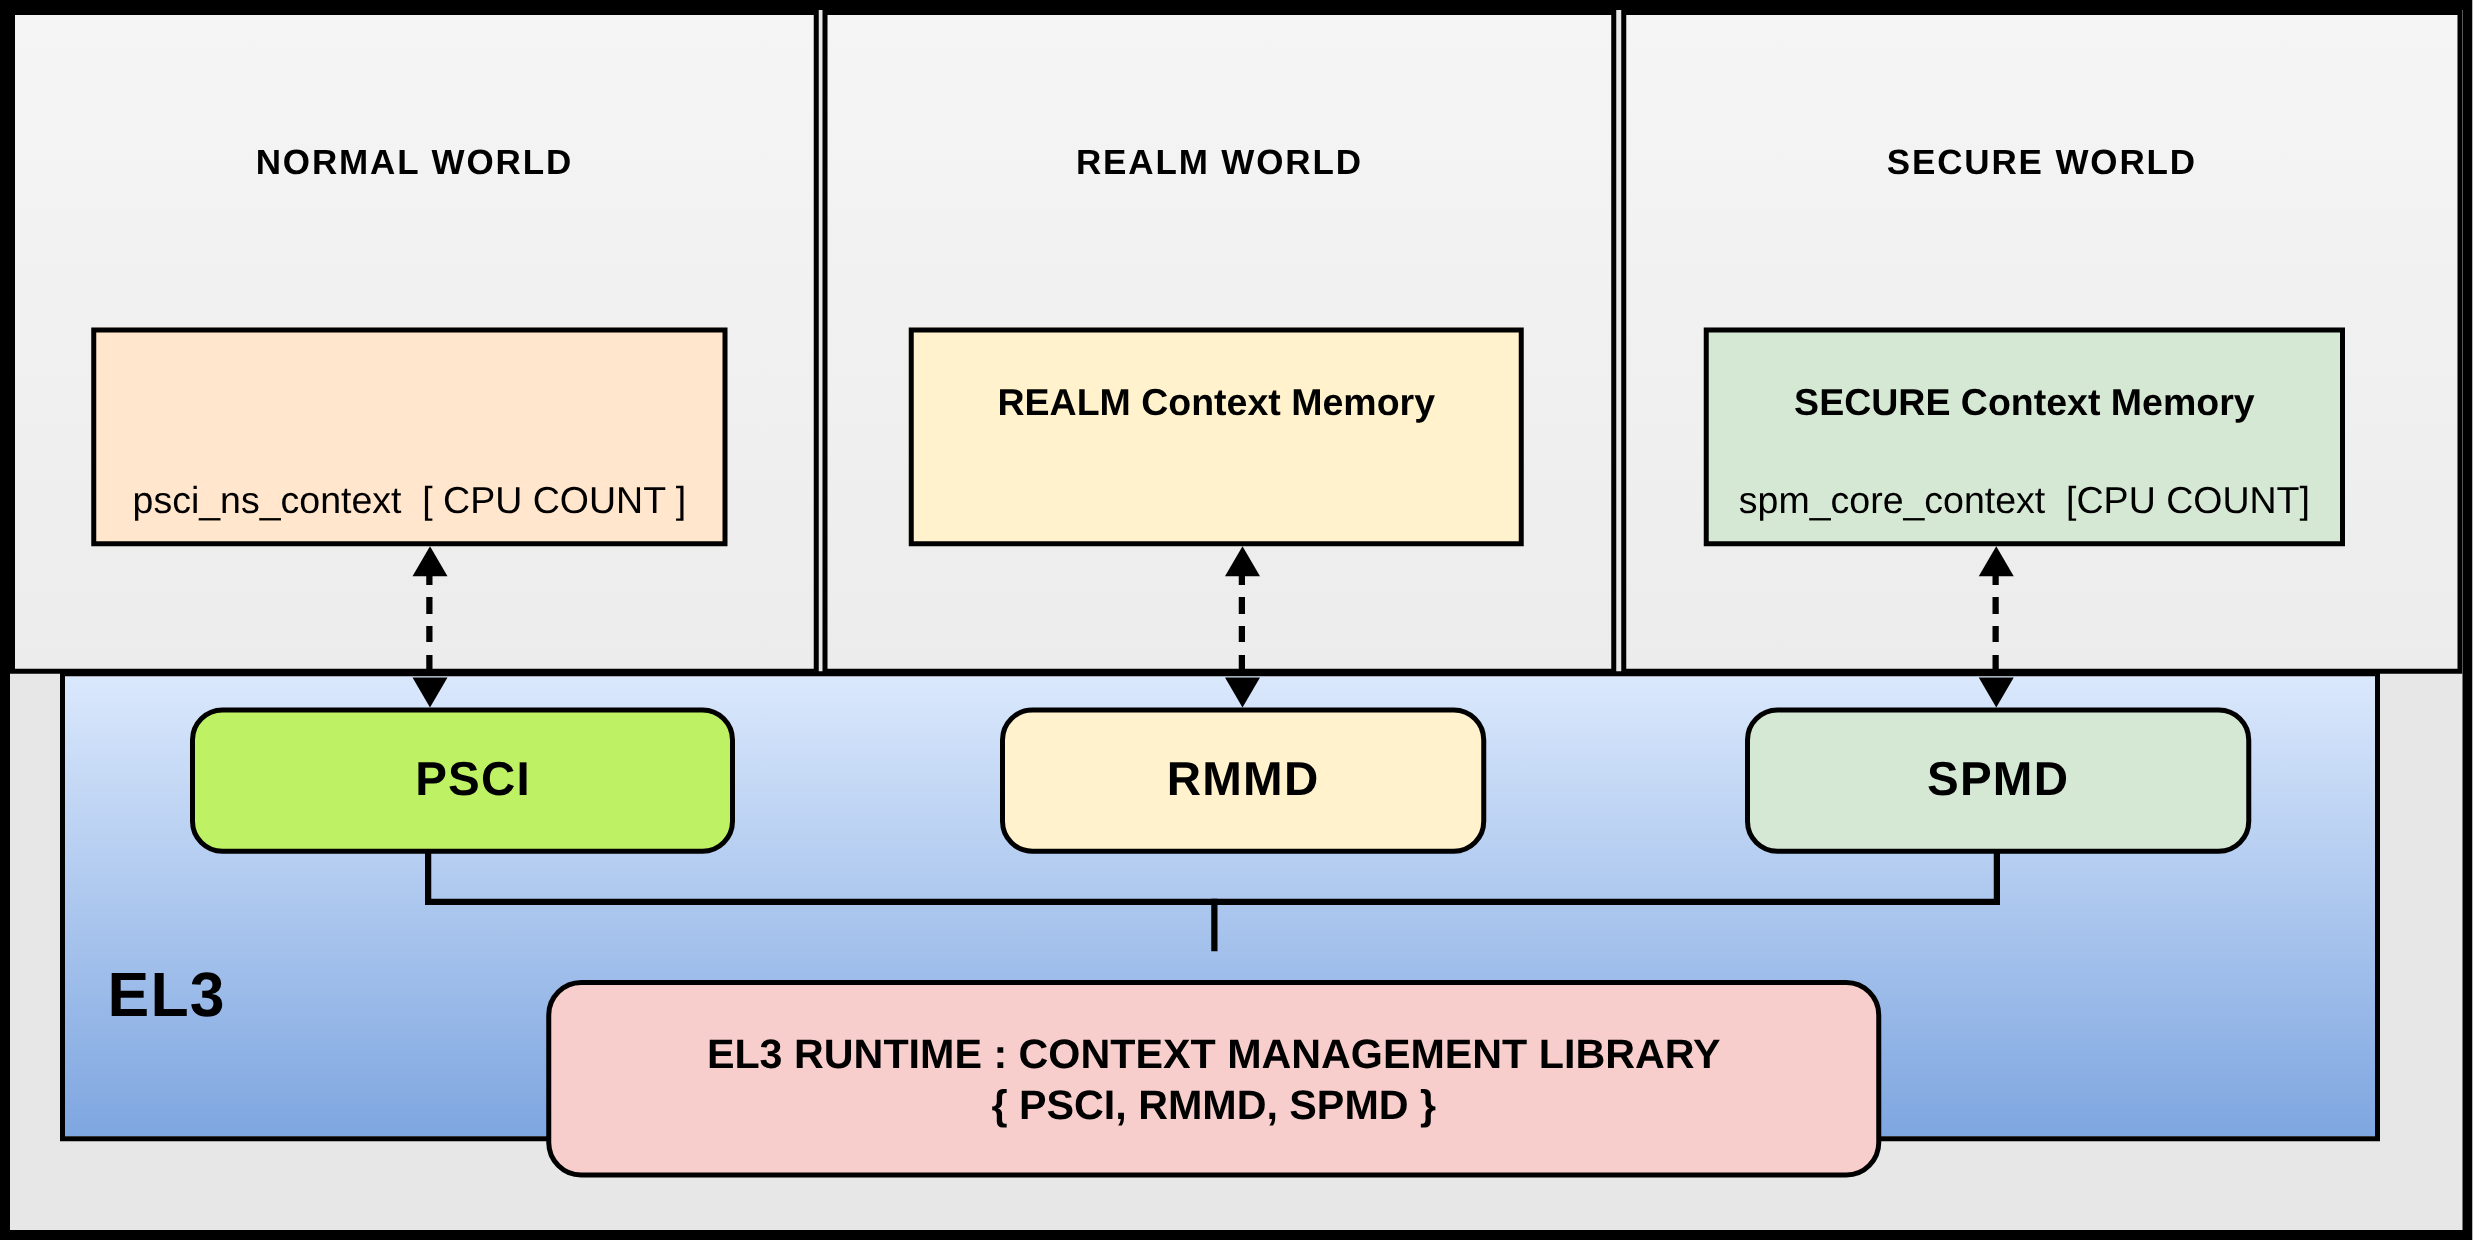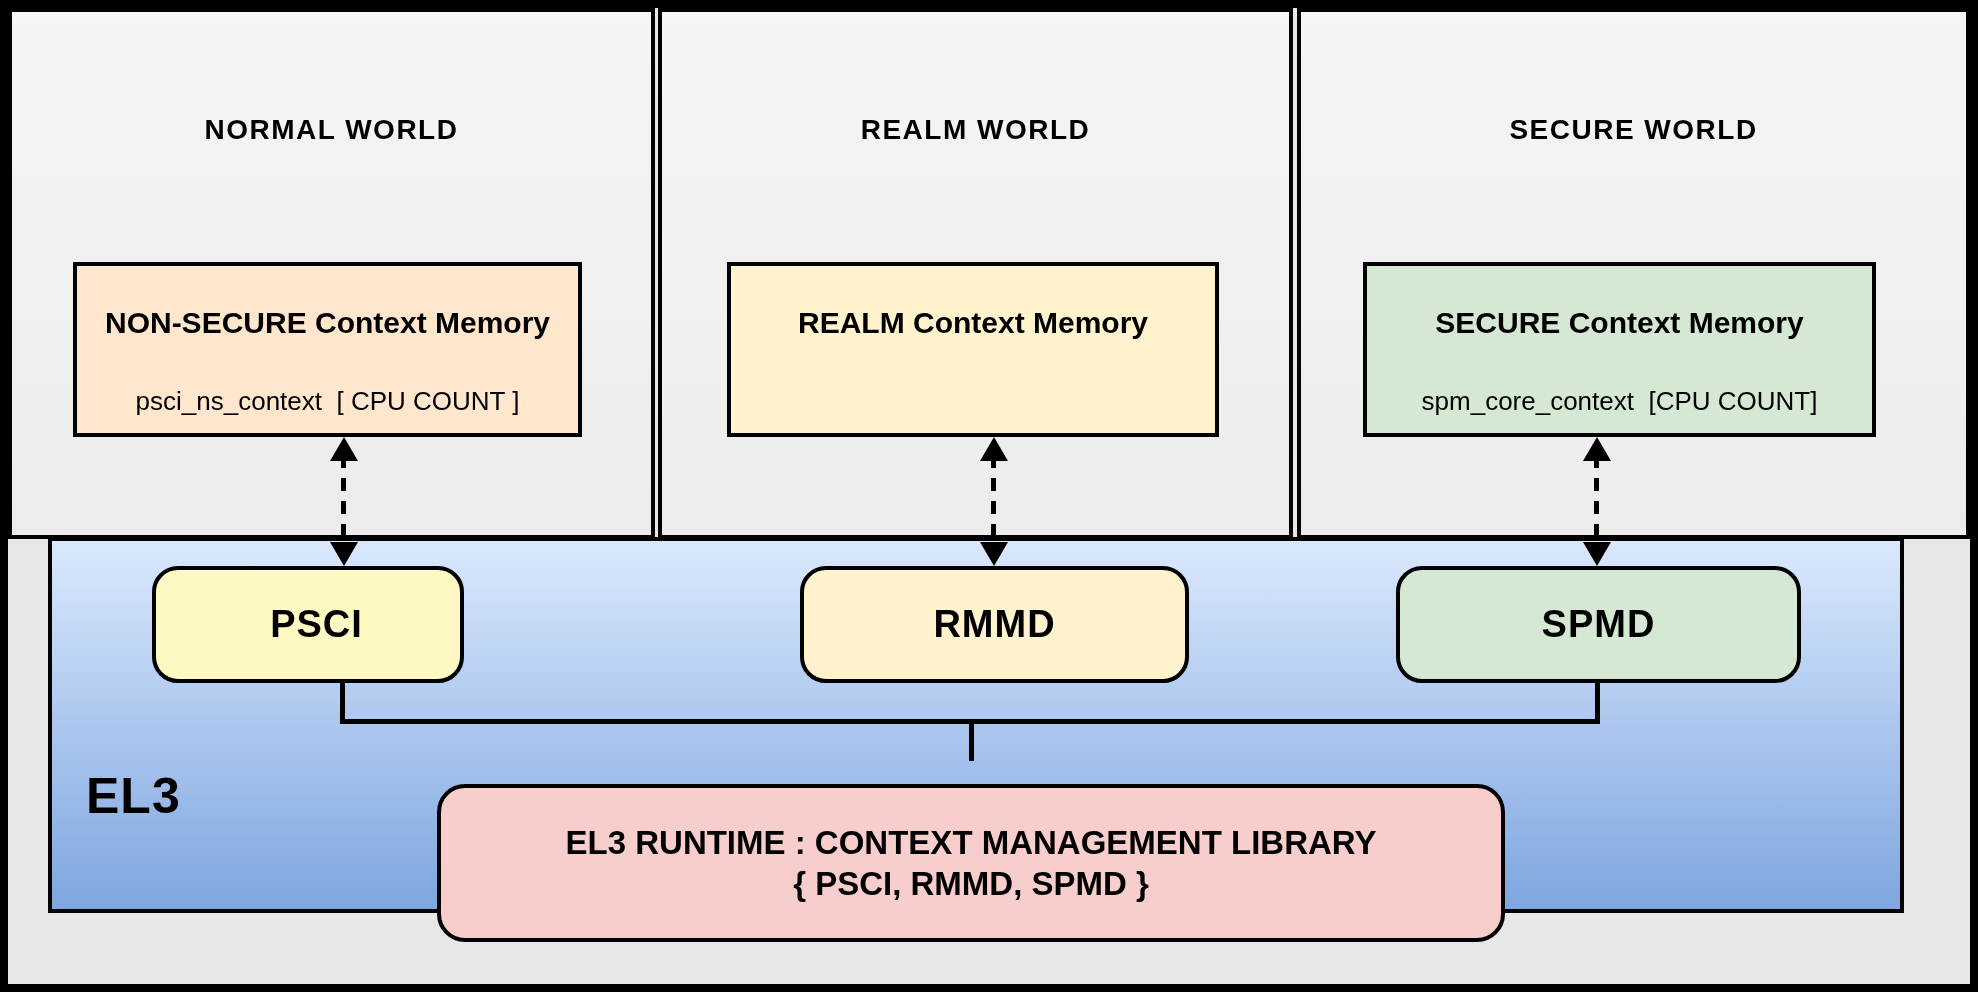--- a/index.html
+++ b/index.html
@@ -58,21 +58,21 @@
     text-align: center;
     font-size: 30px;
     line-height: 42px;
     font-weight: bold;
   }
   .mem-sub {
     position: absolute;
     top: 114px;
     left: 0; width: 100%;
     text-align: center;
-    font-size: 26px;
+    font-size: 30px;
     line-height: 42px;
     font-weight: normal;
     white-space: pre;
   }
 
   
   .arrow {
     position: absolute;
     top: 429px;
     height: 129px;
@@ -130,21 +130,21 @@
     border: 4px solid #000;
     border-radius: 26px;
     display: flex;
     align-items: center;
     justify-content: center;
     font-size: 38px;
     font-weight: bold;
     letter-spacing: 1px;
     z-index: 5;
   }
-  .pill.psci { left: 144px;  width: 312px; background: #fef9c3; padding-left: 17px; }
+  .pill.psci { left: 144px;  width: 436px; background: #bef264; padding-left: 17px; }
   .pill.rmmd { left: 792px;  width: 389px; background: #FFF2CC; }
   .pill.spmd { left: 1388px; width: 405px; background: #D5E8D4; }
 
   
   .conn { position: absolute; background: #000; z-index: 3; }
   .conn.v1  { left: 332px;  top: 674px; width: 5px;    height: 42px; }
   .conn.v2  { left: 1587px; top: 674px; width: 5px;    height: 42px; }
   .conn.bus { left: 332px;  top: 711px; width: 1260px; height: 5px;  }
   .conn.v3  { left: 961px;  top: 711px; width: 5px;    height: 42px; }
 
@@ -184,21 +184,20 @@
     <div class="panel-title">REALM WORLD</div>
   </div>
   <div class="panel secure">
     <div class="panel-title">SECURE WORLD</div>
   </div>
 
   <div class="el3-box"></div>
   <div class="el3-label">EL3</div>
 
   <div class="mem-box m1">
-    <div class="mem-title">NON-SECURE Context Memory</div>
     <div class="mem-sub">psci_ns_context  [ CPU COUNT ]</div>
   </div>
   <div class="mem-box m2">
     <div class="mem-title">REALM Context Memory</div>
   </div>
   <div class="mem-box m3">
     <div class="mem-title">SECURE Context Memory</div>
     <div class="mem-sub">spm_core_context  [CPU COUNT]</div>
   </div>
 

